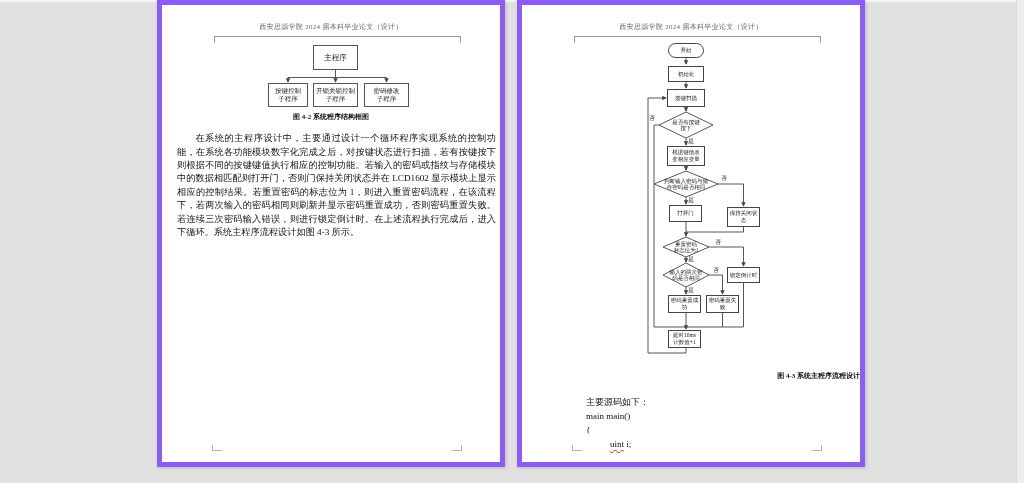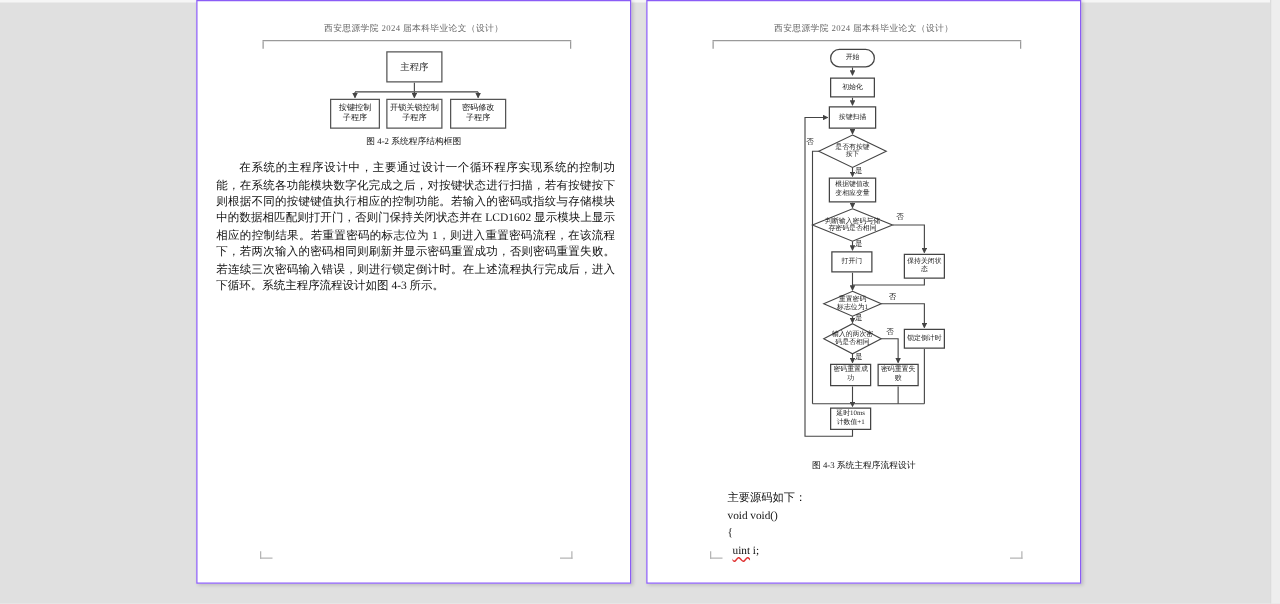--- a/index.html
+++ b/index.html
@@ -2,21 +2,21 @@
 <html><head>
 <meta charset="utf-8">
 <style>
   html,body{margin:0;padding:0;}
   .canvas{position:relative;width:1024px;height:483px;background:#e0e0e0;overflow:hidden;
           font-family:"Liberation Serif","DejaVu Serif",serif;}
   .top-highlight{position:absolute;left:0;top:0;width:1024px;height:2px;background:#f6f6f6;}
   .scrollbar{position:absolute;right:0;top:0;width:7px;height:483px;background:#eeeeee;border-left:1px solid #dcdcdc;}
 
   .page{position:absolute;top:0;height:467px;width:348px;background:#fff;
-        border:1px solid #8b5cf6;box-sizing:border-box;
+        border:5px solid #8b5cf6;box-sizing:border-box;
         box-shadow:1px 1px 3px rgba(0,0,0,.18);}
   .page-left{left:157px;}
   .page-right{left:517px;}
 
   .page-header{position:absolute;left:0;right:0;top:17px;text-align:center;
                font-size:7px;color:#666;letter-spacing:.3px;}
   .header-rule{position:absolute;left:52px;width:247px;top:31px;height:0;border-top:1px solid #9a9a9a;}
   .header-rule::before,.header-rule::after{content:"";position:absolute;top:0;width:1px;height:6px;background:#9a9a9a;}
   .header-rule::before{left:0;}
   .header-rule::after{right:0;}
@@ -29,36 +29,36 @@
 
   svg.wires{position:absolute;left:0;top:0;pointer-events:none;}
 
   
   .onode{position:absolute;border:1px solid #555;background:#fff;color:#1a1a1a;
          display:flex;flex-direction:column;align-items:center;justify-content:center;
          text-align:center;box-sizing:border-box;}
   .onode .l{font-size:6.5px;line-height:8px;white-space:nowrap;}
   .onode.root{font-size:7.5px;}
 
-  .caption{position:absolute;left:0;right:0;text-align:center;font-size:7px;font-weight:normal;color:#111;}
+  .caption{position:absolute;left:0;right:0;text-align:center;font-size:7px;font-weight:bold;color:#111;}
 
   .para{position:absolute;left:15px;width:319px;top:118px;font-size:9.2px;line-height:13.4px;
         color:#111;text-align:justify;text-indent:2em;}
 
   
   .fnode{position:absolute;border:1px solid #444;background:#fff;color:#1a1a1a;
          display:flex;flex-direction:column;align-items:center;justify-content:center;
          text-align:center;box-sizing:border-box;}
   .fnode .l{font-size:5.5px;line-height:6.6px;white-space:nowrap;}
   .fnode.stadium{border-radius:8px;}
   .dtext{position:absolute;width:70px;text-align:center;font-size:5.5px;line-height:6.4px;color:#1a1a1a;}
   .branch{position:absolute;font-size:6px;color:#222;line-height:6px;}
 
   .code-line{position:absolute;left:64px;font-size:9px;color:#111;white-space:pre;margin-top:11px;}
-  .code-indent{left:68px;text-align:right;}
+  .code-indent{left:88px;text-align:right;}
   .sp-err{text-decoration-line:underline;text-decoration-style:wavy;text-decoration-color:#e03030;
           text-decoration-thickness:1px;text-underline-offset:2px;}
 </style>
 </head>
 <body>
 
 <div class="canvas">
   <div class="top-highlight"></div>
 
   <div class="page page-left">
@@ -205,24 +205,24 @@
 
     <div class="branch" style="left:127px;top:110px;">否</div>
     <div class="branch" style="left:166px;top:133px;">是</div>
     <div class="branch" style="left:199px;top:170px;">否</div>
     <div class="branch" style="left:166px;top:192px;">是</div>
     <div class="branch" style="left:193px;top:234px;">否</div>
     <div class="branch" style="left:166px;top:251px;">是</div>
     <div class="branch" style="left:191px;top:262px;">否</div>
     <div class="branch" style="left:166px;top:282px;">是</div>
 
-    <div class="caption" style="top:366px;">图 4-3 系统主程序流程设计</div>
+    <div class="caption" style="top:366px;text-align:right;">图 4-3 系统主程序流程设计</div>
 
     <div class="code-line" style="top:380px;">主要源码如下：</div>
-    <div class="code-line" style="top:395px;">void void()</div>
+    <div class="code-line" style="top:395px;">main main()</div>
     <div class="code-line" style="top:409px;">{</div>
     <div class="code-line code-indent" style="top:423px;"><span class="sp-err">uint</span><span> i;</span></div>
 
     <div class="corner bl" style="left:50px;top:440px;"></div>
     <div class="corner br" style="left:290px;top:440px;"></div>
   </div>
 
   <div class="scrollbar"></div>
 </div>
 

